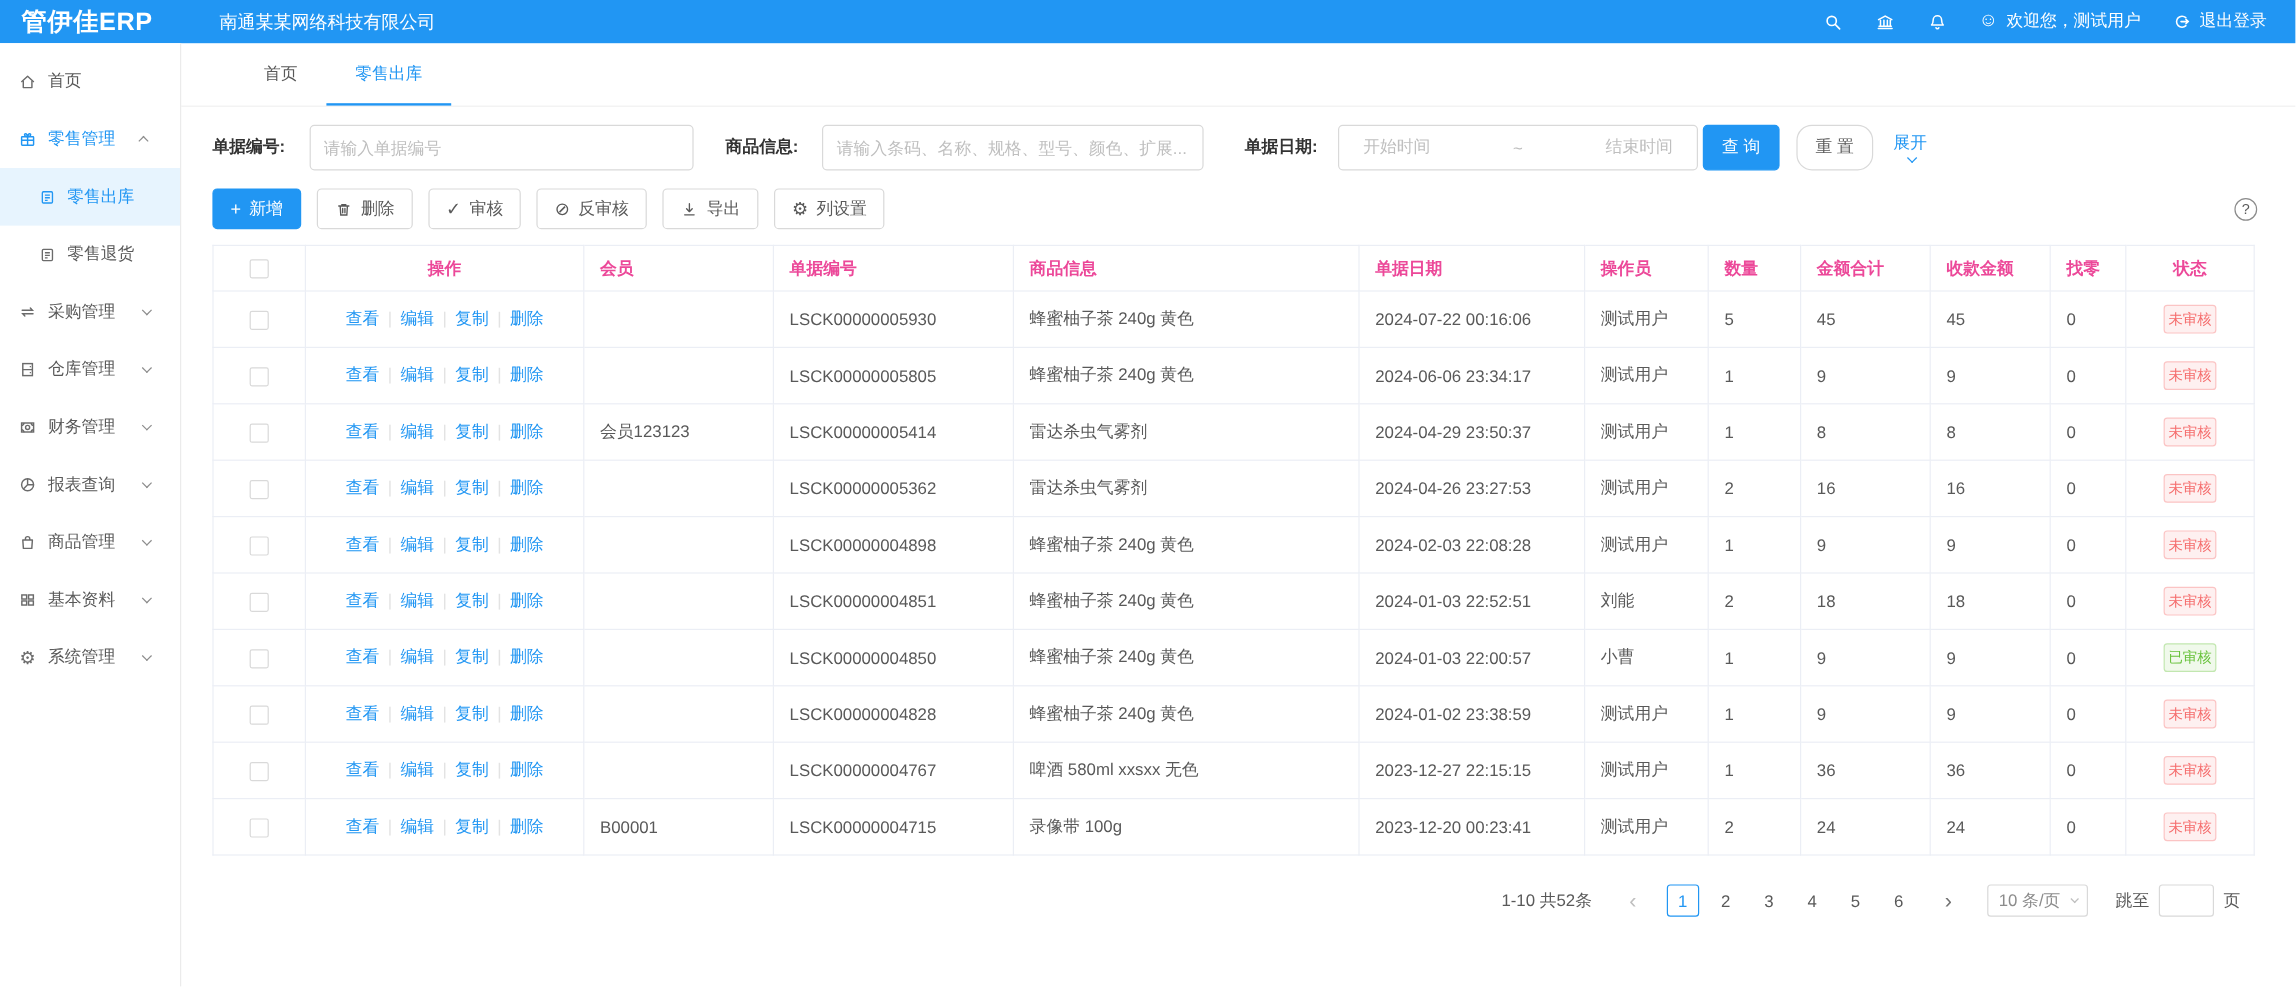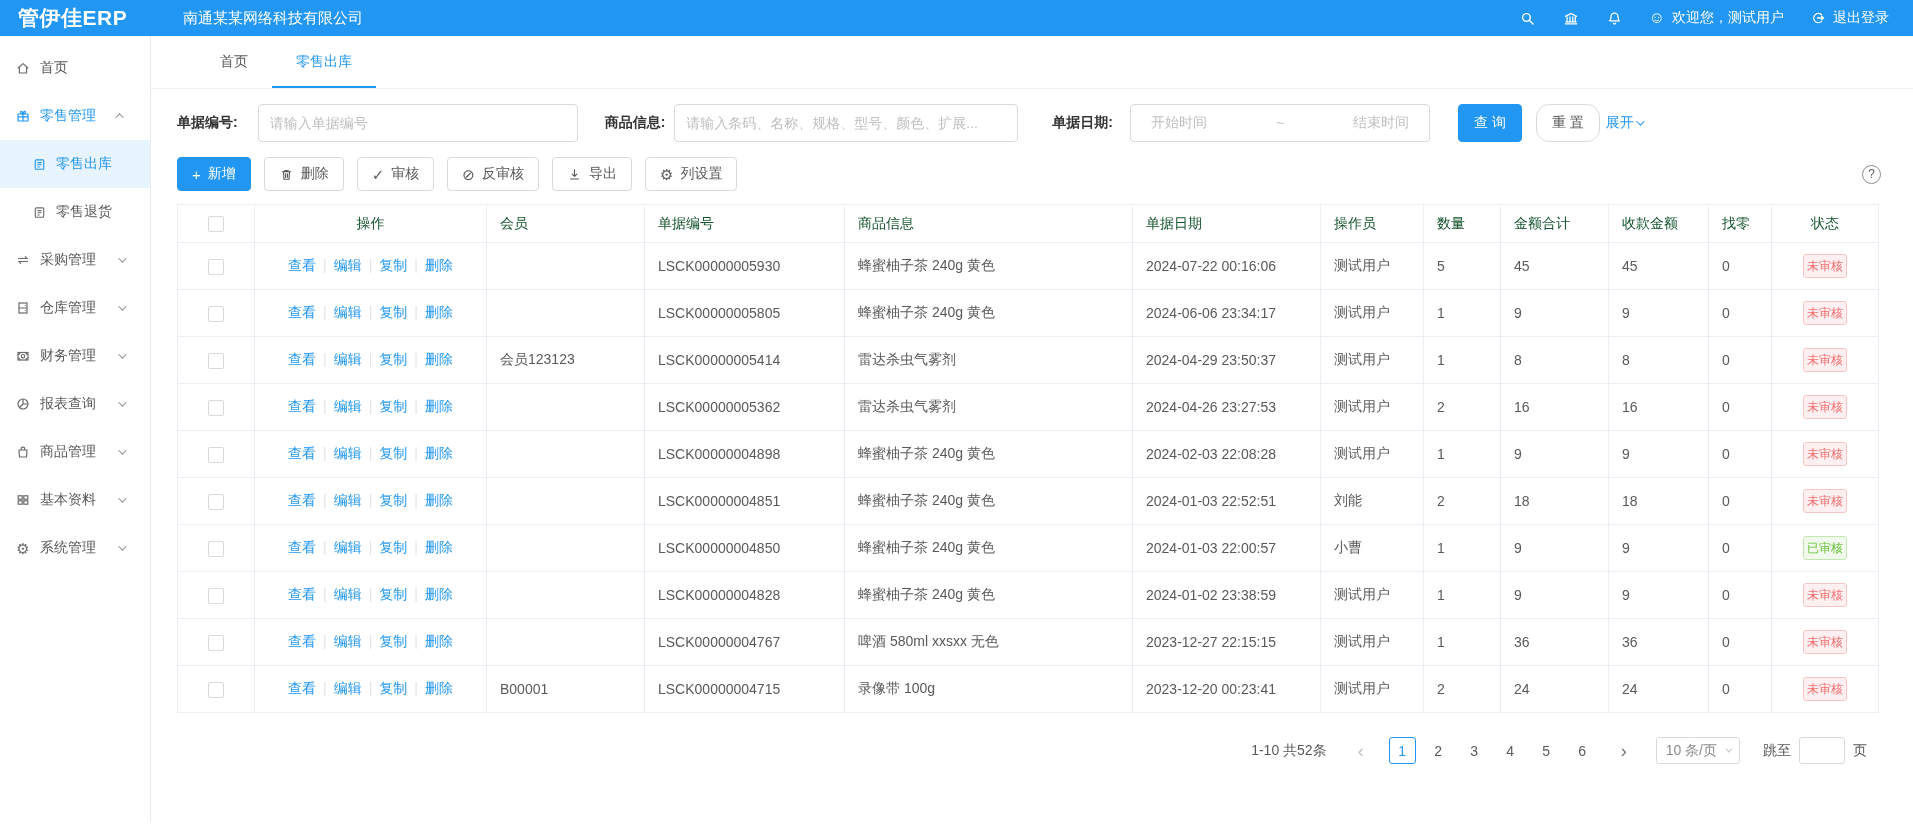--- a/index.html
+++ b/index.html
@@ -40,49 +40,49 @@
   .tab.active { color:#2196f3; }
   .tab.active::after { content:""; position:absolute; left:0; right:0; bottom:0; height:2px; background:#2196f3; }
 
   
   .filters { display:flex; align-items:center; margin:14px 0 0 26px; height:40px; }
   .f-label { font-weight:bold; color:#333; white-space:nowrap; }
   .f-input { height:38px; border:1px solid #d9d9d9; border-radius:4px; padding:0 11px; font-size:14px;
     color:#595959; font-family:inherit; outline:none; background:#fff; }
   .f-input::placeholder { color:#bfbfbf; }
   .in-bill { width:320px; margin-left:20px; }
-  .in-prod { width:344px; margin-left:9px; }
+  .in-prod { width:318px; margin-left:20px; }
   .lbl-prod { margin-left:27px; }
   .lbl-date { margin-left:34px; }
   .daterange { width:300px; height:38px; margin-left:17px; border:1px solid #d9d9d9; border-radius:4px;
     display:flex; align-items:center; justify-content:space-between; padding:0 20px; color:#bfbfbf; cursor:text; }
   .btn { height:38px; border-radius:4px; border:1px solid #d9d9d9; background:#fff; color:#595959;
     font-size:14px; font-family:inherit; padding:0 15px; cursor:pointer; white-space:nowrap; }
   .btn.primary { background:#2196f3; border-color:#2196f3; color:#fff; }
-  .btn-query { margin-left:28px; }
+  .btn-query { margin-left:4px; }
   .btn-reset { margin-left:14px;border-radius:13px; }
-  .expand-link { margin-left:6px; color:#2196f3; cursor:pointer; display:flex; align-items:center; gap:2px; white-space:nowrap; }
+  .expand-link { margin-left:17px; color:#2196f3; cursor:pointer; display:flex; align-items:center; gap:2px; white-space:nowrap;flex-direction:column; }
   .chev-blue { border-color:#2196f3; }
 
   
   .toolbar { display:flex; align-items:center; margin:13px 0 0 26px; height:36px; }
   .tbtn { height:34px; border-radius:4px; border:1px solid #d9d9d9; background:#fff; color:#595959;
     font-size:14px; font-family:inherit; padding:0 14px; cursor:pointer; display:flex; align-items:center; gap:7px; white-space:nowrap; }
   .tbtn + .tbtn { margin-left:13px; }
   .tbtn.primary { background:#2196f3; border-color:#2196f3; color:#fff; }
   .tbtn .gi { font-size:15px; line-height:1; }
   .tbtn svg { display:block; }
   .help-circle { margin-left:auto; margin-right:32px; width:19px; height:19px; border:1.5px solid #8c8c8c;
     border-radius:50%; display:flex; align-items:center; justify-content:center; font-size:12px; color:#595959; cursor:pointer; }
 
   
   .table-wrap { margin:12px 0 0 26px; position:relative; }
   table { border-collapse:collapse; table-layout:fixed; width:1701px; }
   th, td { border:1px solid #ebeef5; font-weight:normal; font-size:14px; color:#595959; overflow:hidden; white-space:nowrap; }
-  thead th { height:38px; color:#14532d; background:#fff; }
+  thead th { height:38px; color:#ec4899; background:#fff;font-weight:bold; }
   tbody td { height:47px; }
   .al { text-align:left; padding-left:13px; }
   .ac { text-align:center; }
   .checkbox { display:inline-block; width:16px; height:16px; border:1px solid #d9d9d9; border-radius:2px; background:#fff; vertical-align:middle; cursor:pointer; }
   .actions .link { color:#2196f3; cursor:pointer; text-decoration:none; }
   .actions .sep { color:#e3e3e3; margin:0 7px; }
   .badge { display:inline-block; font-size:12px; line-height:1; padding:5px 3px; border-radius:3px; }
   .badge.red { color:#f56c6c; background:#fef0f0; border:1px solid #fbc4c4; }
   .badge.green { color:#67c23a; background:#f0f9eb; border:1px solid #c2e7b0; }
 

